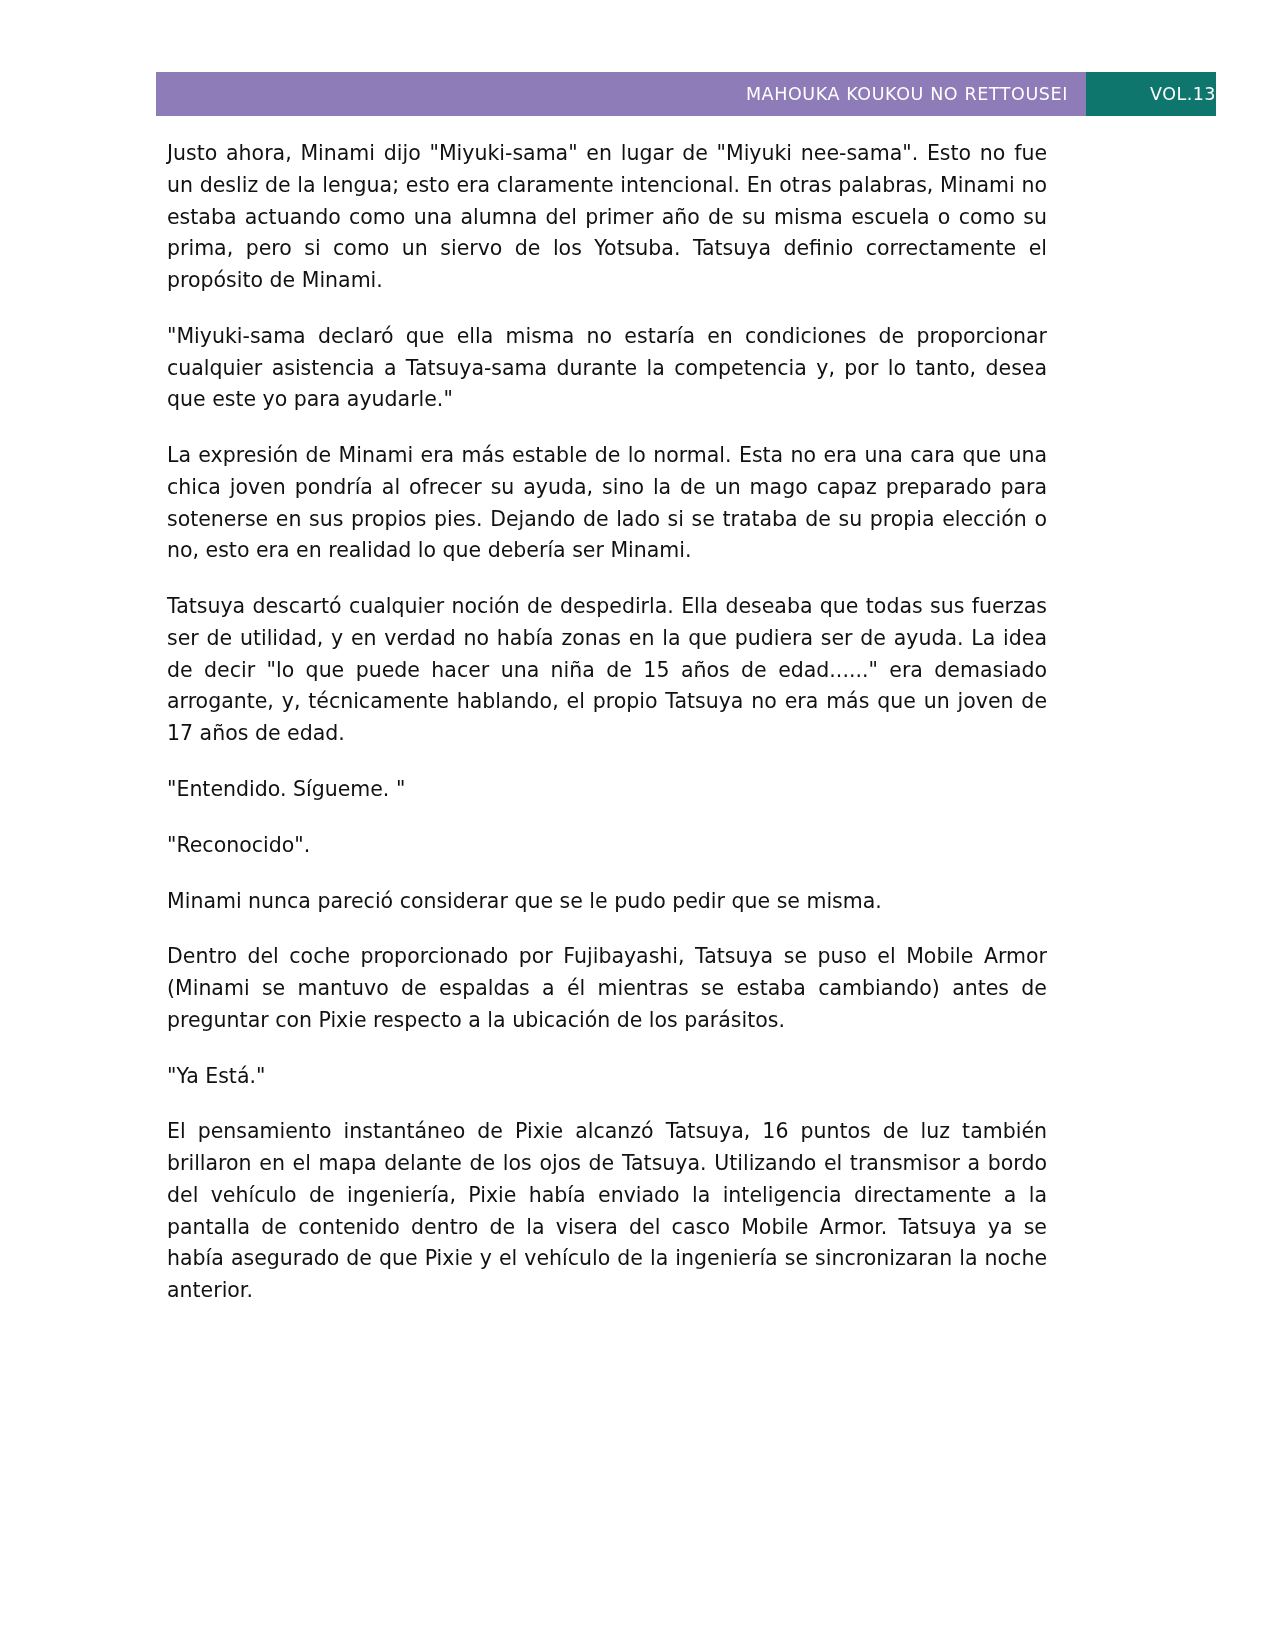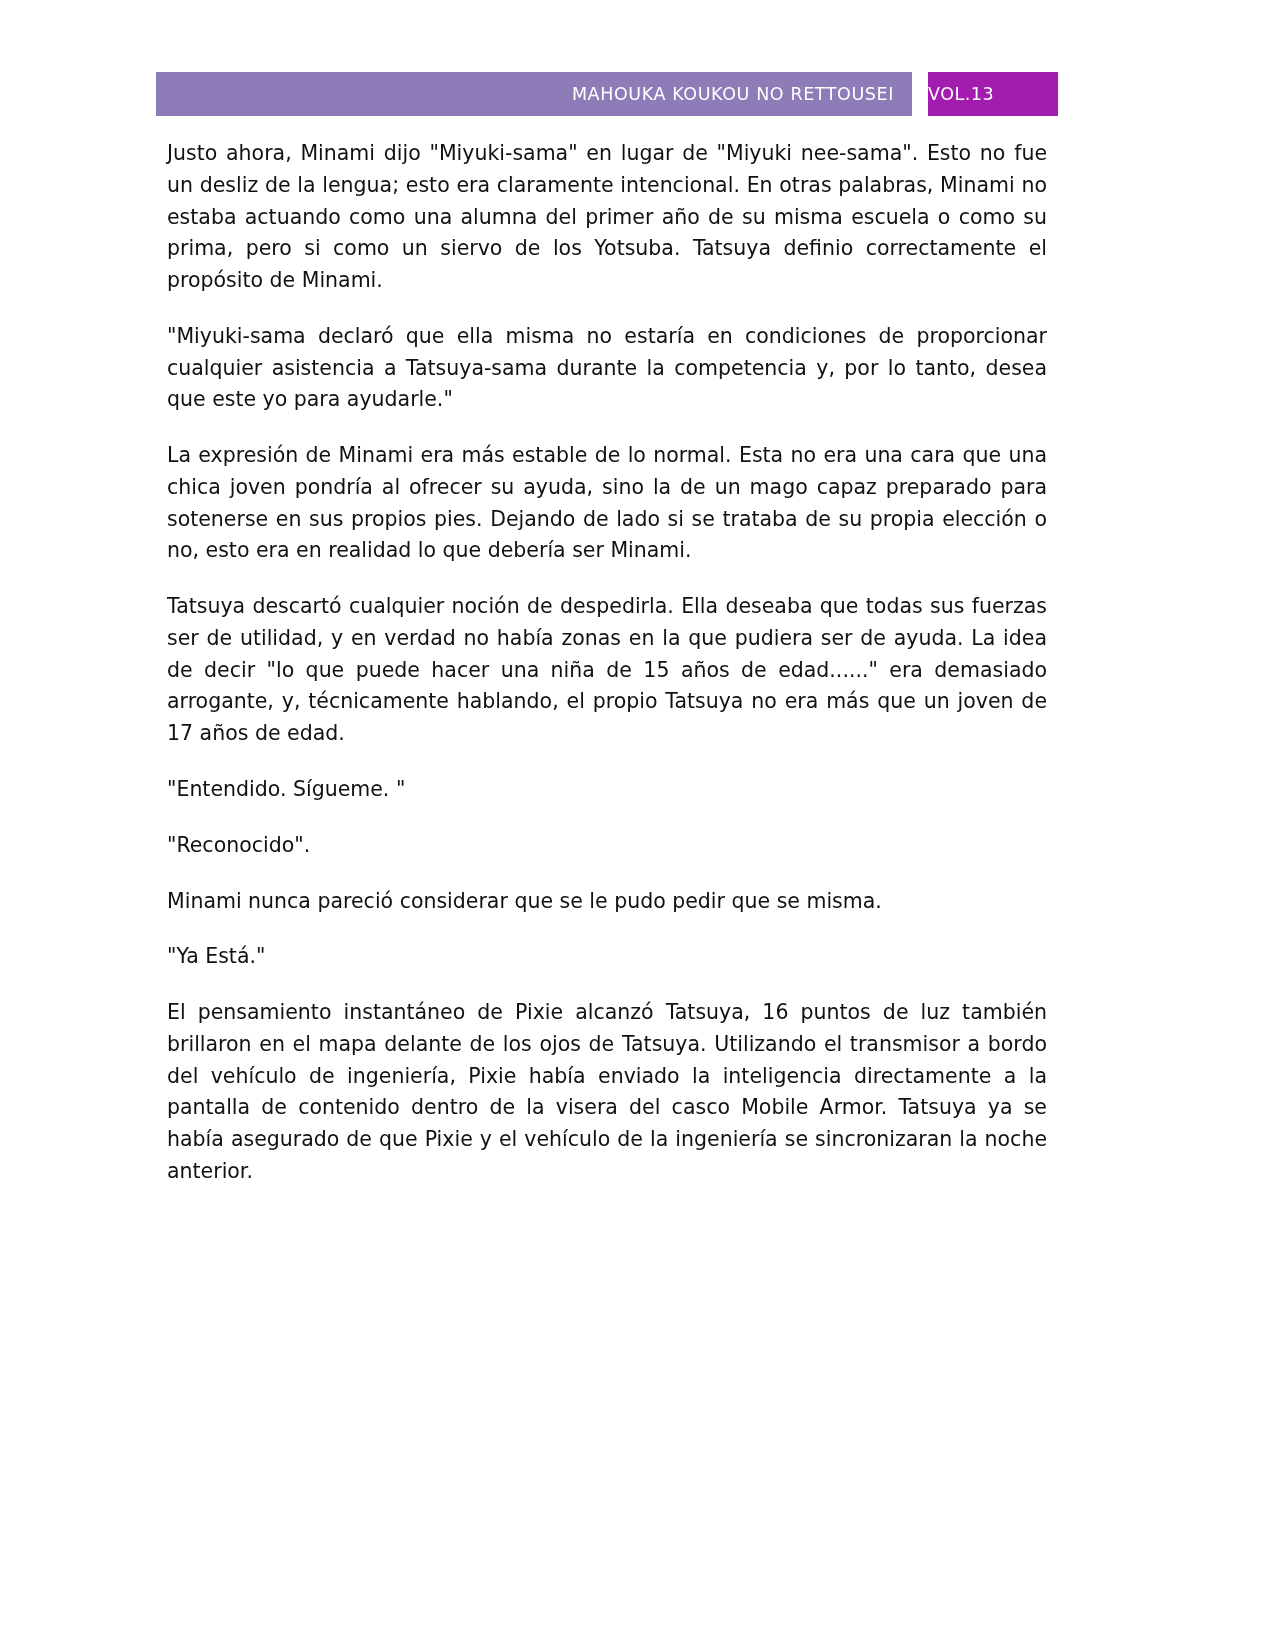--- a/index.html
+++ b/index.html
@@ -17,21 +17,21 @@
     position: relative;
     width: 1275px;
     height: 1650px;
     box-sizing: border-box;
   }
   
   .header {
     position: absolute;
     top: 72px;
     left: 156px;
-    width: 902px;
+    width: 1060px;
     height: 44px;
     display: flex;
     align-items: stretch;
   }
   .header-bar {
     flex: 1 1 auto;
     background: #8e7cb8;
     display: flex;
     align-items: center;
     justify-content: flex-end;
@@ -40,25 +40,24 @@
   }
   .header-title {
     color: #ffffff;
     font-size: 17.5px;
     letter-spacing: 0.6px;
     font-family: "DejaVu Sans", sans-serif;
     white-space: nowrap;
   }
   .header-vol {
     flex: 0 0 130px;
-    background: #a21caf;
+    background: #0f766e;
     display: flex;
     align-items: center;
-    justify-content: flex-start;
-    margin-left: 16px;
+    justify-content: flex-end;
   }
   .header-vol span {
     color: #ffffff;
     font-size: 17.5px;
     letter-spacing: 0.5px;
   }
   
   .content {
     position: absolute;
     top: 138px;
@@ -96,17 +95,18 @@
   </div>
 
   <div class="content">
     <p class="para">Justo ahora, Minami dijo "Miyuki-sama" en lugar de "Miyuki nee-sama". Esto no fue un desliz de la lengua; esto era claramente intencional. En otras palabras, Minami no estaba actuando como una alumna del primer año de su misma escuela  o como su prima, pero si como un siervo de los Yotsuba. Tatsuya definio correctamente el propósito de Minami.</p>
     <p class="para">"Miyuki-sama declaró que ella misma no estaría en condiciones de proporcionar cualquier asistencia a Tatsuya-sama durante la competencia y, por lo tanto, desea que este yo para ayudarle."</p>
     <p class="para">La expresión de Minami era más estable de lo normal. Esta no era una cara que una chica joven pondría al ofrecer su ayuda, sino la de un mago capaz preparado para sotenerse en sus propios pies. Dejando de lado si se trataba de su propia elección o no, esto era en realidad lo que debería ser Minami.</p>
     <p class="para">Tatsuya descartó cualquier noción de despedirla. Ella deseaba que todas sus fuerzas ser de utilidad, y en verdad no había zonas en la que pudiera ser de ayuda. La idea de decir "lo que puede hacer una niña de 15 años de edad......" era demasiado arrogante, y, técnicamente hablando, el propio Tatsuya no era más que un joven de 17 años de edad.</p>
     <p class="para noj">"Entendido. Sígueme. "</p>
     <p class="para noj">"Reconocido".</p>
     <p class="para noj">Minami nunca pareció considerar que se le pudo pedir que se misma.</p>
+    <p class="para">Dentro del coche proporcionado por Fujibayashi, Tatsuya se puso  el Mobile Armor (Minami se mantuvo de espaldas a él mientras se estaba cambiando) antes de preguntar con Pixie respecto a la ubicación de los parásitos.</p>
     <p class="para noj">"Ya Está."</p>
     <p class="para">El pensamiento instantáneo de Pixie alcanzó Tatsuya, 16 puntos de luz también brillaron en el mapa delante de los ojos de Tatsuya. Utilizando el transmisor a bordo del vehículo de ingeniería, Pixie había enviado la inteligencia directamente a la pantalla de contenido dentro de la visera del casco Mobile Armor. Tatsuya ya se había asegurado de que Pixie y el vehículo de la ingeniería se sincronizaran la noche anterior.</p>
   </div>
 
 </div>
 
 </body></html>

